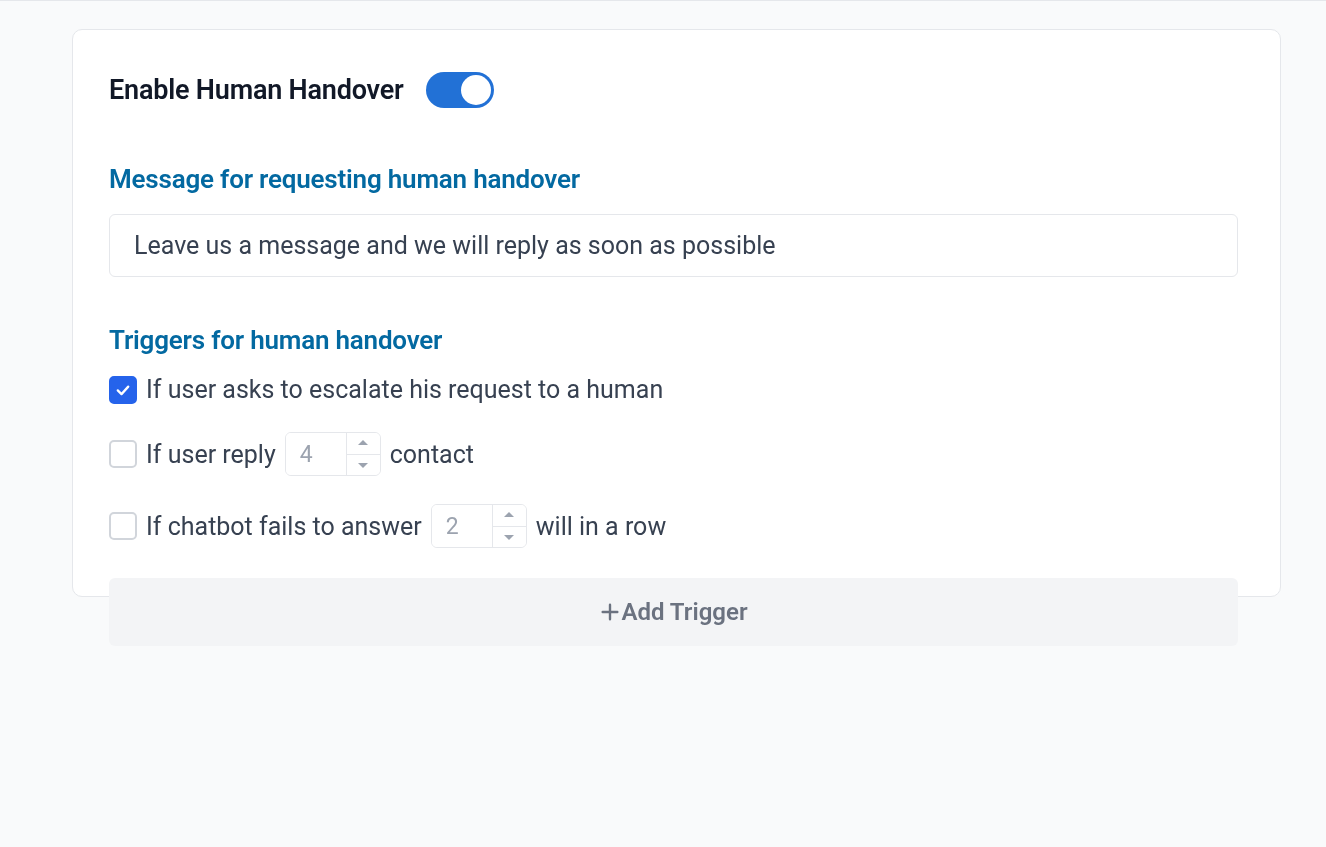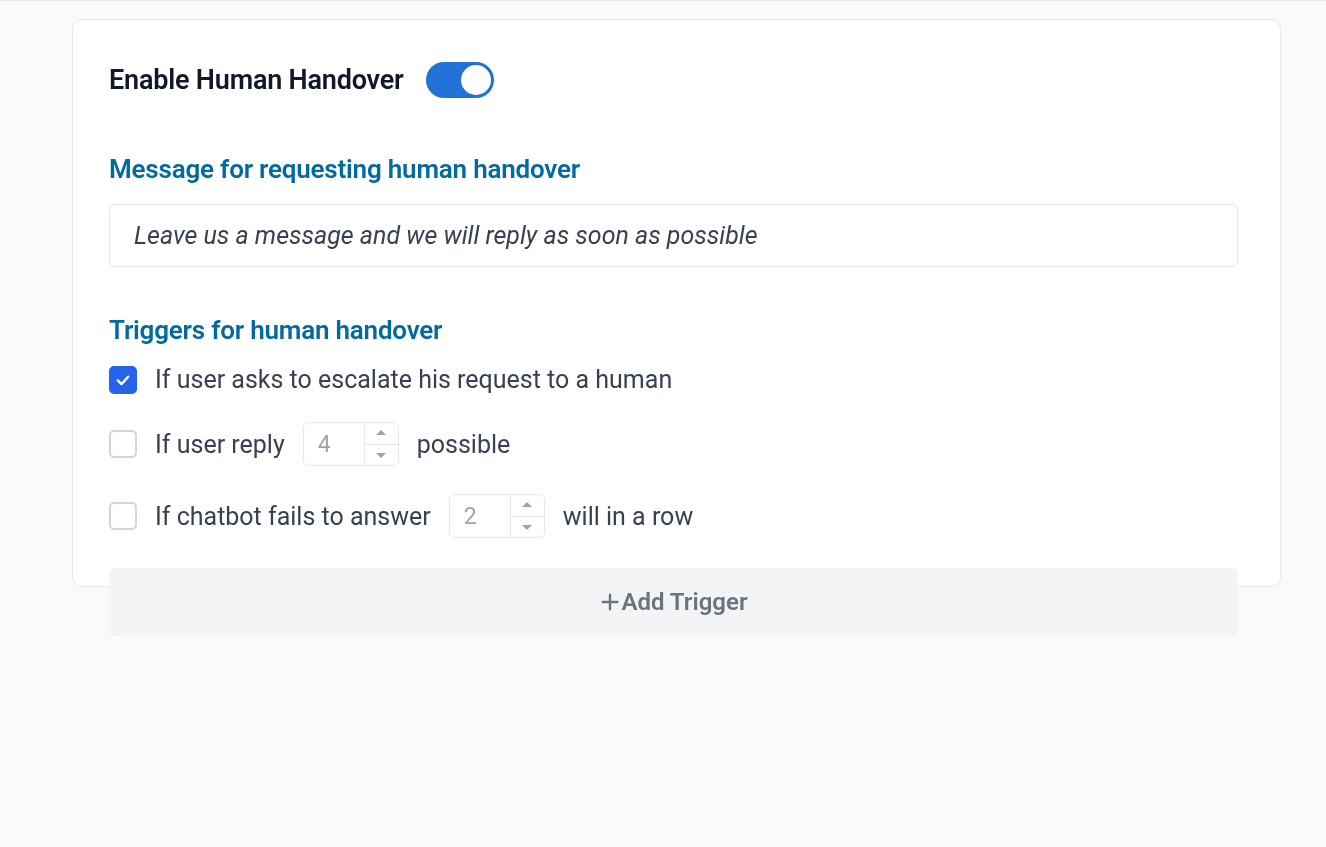--- a/index.html
+++ b/index.html
@@ -8,21 +8,21 @@
     background: #f9fafb;
     width: 1326px;
     height: 847px;
     overflow: hidden;
     border-top: 1px solid #e5e7eb;
   }
   .card {
     background: #ffffff;
     border: 1px solid #e5e7eb;
     border-radius: 10px;
-    margin: 18px 45px 0 72px;
+    margin: 28px 45px 0 72px;
     padding: 42px 42px 0 36px;
     height: 568px;
   }
   .row-toggle {
     display: flex;
     align-items: center;
     gap: 22px;
     margin-bottom: 56px;
   }
   .title-lg {
@@ -61,29 +61,28 @@
   }
   .text-input {
     width: 100%;
     border: 1px solid #e5e7eb;
     border-radius: 6px;
     padding: 16px 24px;
     font-size: 25px;
     color: #374151;
     background: #fff;
     font-family: inherit;
-    font-style: italic;
   }
   .triggers {
     margin-top: 48px;
   }
   .trigger-row {
     display: flex;
     align-items: center;
-    gap: 18px;
+    gap: 9px;
     margin-bottom: 28px;
   }
   .checkbox {
     width: 28px;
     height: 28px;
     border-radius: 5px;
     border: 2px solid #d1d5db;
     background: #fff;
     display: flex;
     align-items: center;
@@ -195,21 +194,21 @@
                 <path d="M1 6 L6 1 L11 6 Z" fill="#9ca3af"></path>
               </svg>
           </div>
           <div class="step-btn">
             <svg width="12" height="8" viewBox="0 0 12 8">
                 <path d="M1 2 L6 7 L11 2 Z" fill="#9ca3af"></path>
               </svg>
           </div>
         </div>
       </div>
-      <span class="trigger-text">possible</span>
+      <span class="trigger-text">contact</span>
     </div>
 
     <div class="trigger-row">
       <div class="checkbox">
         
       </div>
       <span class="trigger-text">If chatbot fails to answer</span>
       <div class="num-wrap">
         <input class="num-input" value="2" style="">
         <div class="stepper">

